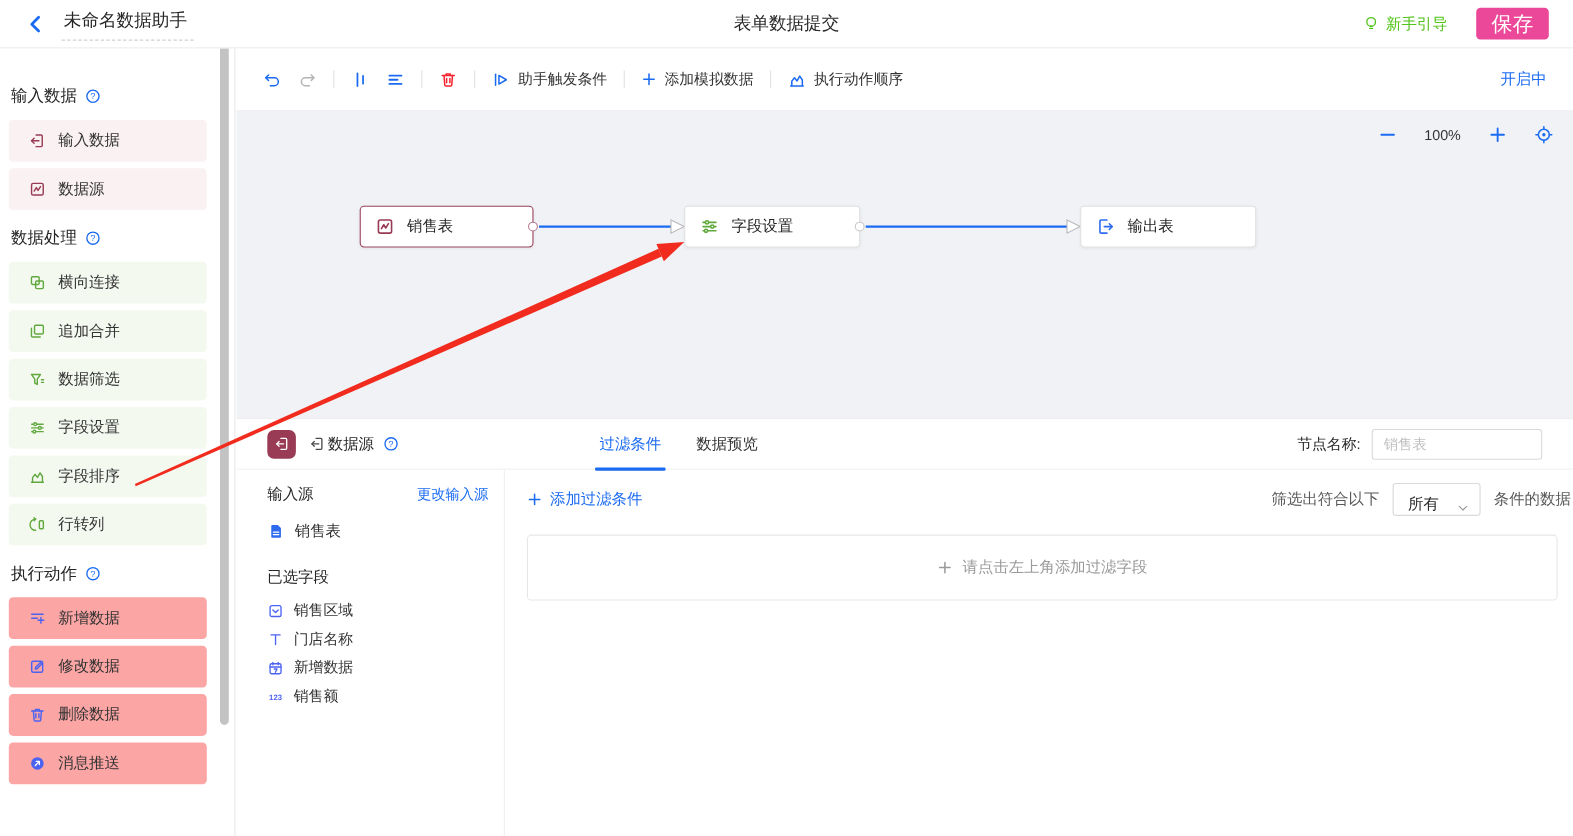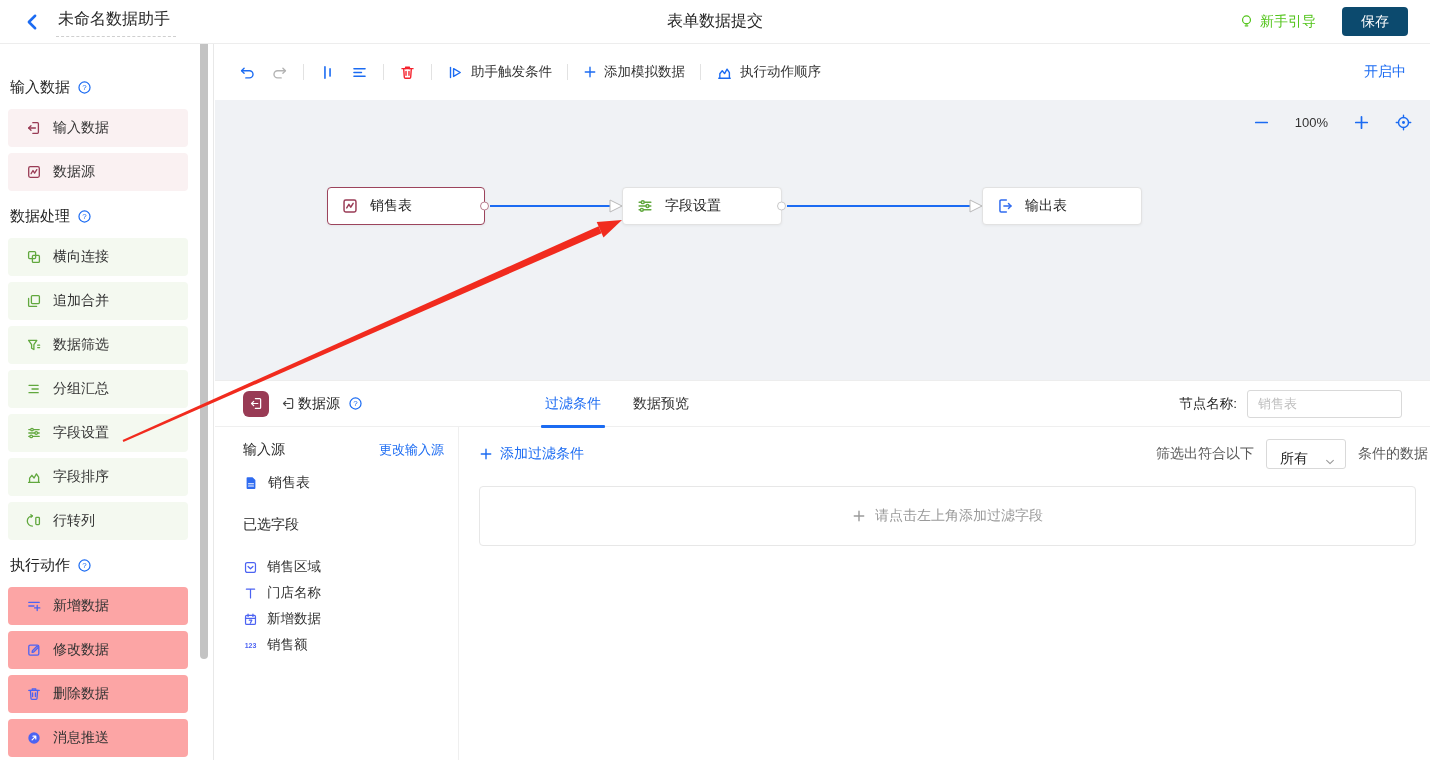--- a/index.html
+++ b/index.html
@@ -12,22 +12,22 @@
   .topbar { position:absolute; left:0; top:0; width:1430px; height:44px; background:#fff;
     border-bottom:1px solid #ededed; display:flex; align-items:center; padding:0 22px; z-index:5; }
   .back-btn { width:20px; height:20px; color:#1b6bf2; cursor:pointer; }
   .doc-title { margin-left:14px; font-size:16px; color:#262626; padding:2px 6px 6px 2px;
     border-bottom:1px dashed #cfcfcf; }
   .topbar-center { position:absolute; left:50%; transform:translateX(-50%); font-size:16px;
     color:#262626; font-weight:500; }
   .topbar-right { margin-left:auto; display:flex; align-items:center; gap:26px; }
   .guide { display:flex; align-items:center; gap:6px; color:#52c41a; font-size:14px; cursor:pointer; }
   .guide .icn { width:15px; height:15px; }
-  .save-btn { width:66px; height:29px; background:#0c4a6e; color:#fff; border:none; border-radius:4px;
-    font-size:14px; cursor:pointer; font-family:Liberation Serif, serif; }
+  .save-btn { width:66px; height:29px; background:#ec4899; color:#fff; border:none; border-radius:4px;
+    font-size:19px; cursor:pointer; font-family:Liberation Serif, serif; }
 
   
   .sidebar { position:absolute; left:0; top:44px; width:214px; bottom:0; background:#fff;
     border-right:1px solid #e8e8e8; overflow:hidden; padding-top:34px; }
   .sec-header { display:flex; align-items:center; gap:7px; margin:16px 0 12px 10px;
     font-size:15px; color:#262626; }
   .sec-header.first { margin-top:0; }
   .sec-header .icn { width:15px; height:15px; color:#1b6bf2; }
   .side-item { width:180px; height:38px; margin:0 0 6px 8px; border-radius:4px; display:flex;
     align-items:center; gap:11px; padding-left:18px; font-size:14px; color:#333; cursor:pointer; }
@@ -88,21 +88,21 @@
   .panel-body { flex:1; display:flex; min-height:0; }
   .left-col { width:244px; flex:none; border-right:1px solid #efefef; padding:14px 14px 0 28px; }
   .lc-row1 { display:flex; align-items:center; justify-content:space-between; }
   .lc-label { font-size:14px; color:#262626; }
   .link { color:#1b6bf2; font-size:13px; cursor:pointer; }
   .src-item { display:flex; align-items:center; gap:9px; margin-top:15px; font-size:14px; color:#333; }
   .src-item .icn { width:16px; height:16px; color:#2f6bf0; }
   .sel-label { margin-top:24px; font-size:14px; color:#262626; }
   .field-row { display:flex; align-items:center; gap:9px; height:26px; font-size:13.5px; color:#333; }
   .field-row .icn { width:15px; height:15px; color:#4c63f2; }
-  .fields { margin-top:20px; }
+  .fields { margin-top:8px; }
 
   .filter-area { flex:1; padding:12px 14px 0 20px; min-width:0; }
   .fa-row1 { display:flex; align-items:center; margin-right:-12px; }
   .add-filter { display:flex; align-items:center; gap:7px; color:#1b6bf2; font-size:14px; cursor:pointer; }
   .add-filter .icn { width:14px; height:14px; }
   .match-group { margin-left:auto; display:flex; align-items:center; gap:12px; font-size:14px; color:#595959; }
   .select-box { width:80px; height:30px; border:1px solid #d9d9d9; border-radius:3px; display:flex;
     align-items:flex-end; justify-content:space-between; padding:0 9px 0 13px; cursor:pointer;
     color:#262626; background:#fff; }
   .select-box .icn { width:12px; height:12px; color:#999; }
@@ -194,28 +194,20 @@
       <span>追加合并</span>
     </div>
     <div class="side-item tint-green">
       <span class="icn">
         <svg viewBox="0 0 16 16" fill="none" stroke="currentColor" stroke-width="1.3" stroke-linecap="round" stroke-linejoin="round">
           <path d="M2.6 3.4h8.2L7.9 7.6v4.9L5.6 11.2V7.6z"></path>
           <path d="M11.7 8.2h1.9M11.7 10.6h1.9"></path>
         </svg>
       </span>
       <span>数据筛选</span>
-    </div>
-    <div class="side-item tint-green">
-      <span class="icn">
-        <svg viewBox="0 0 16 16" fill="none" stroke="currentColor" stroke-width="1.3" stroke-linecap="round" stroke-linejoin="round">
-          <path d="M3 4.3h9.2M6 8h6.2M3 11.7h9.2"></path>
-        </svg>
-      </span>
-      <span>分组汇总</span>
     </div>
     <div class="side-item tint-green">
       <span class="icn">
         <svg viewBox="0 0 16 16" fill="none" stroke="currentColor" stroke-width="1.3" stroke-linecap="round" stroke-linejoin="round">
           <path d="M2.8 4.6h10.4M2.8 8h10.4M2.8 11.4h10.4"></path>
           <circle cx="6" cy="4.6" r="1.3" fill="#fff"></circle>
           <circle cx="10.2" cy="8" r="1.3" fill="#fff"></circle>
           <circle cx="5.2" cy="11.4" r="1.3" fill="#fff"></circle>
         </svg>
       </span>

